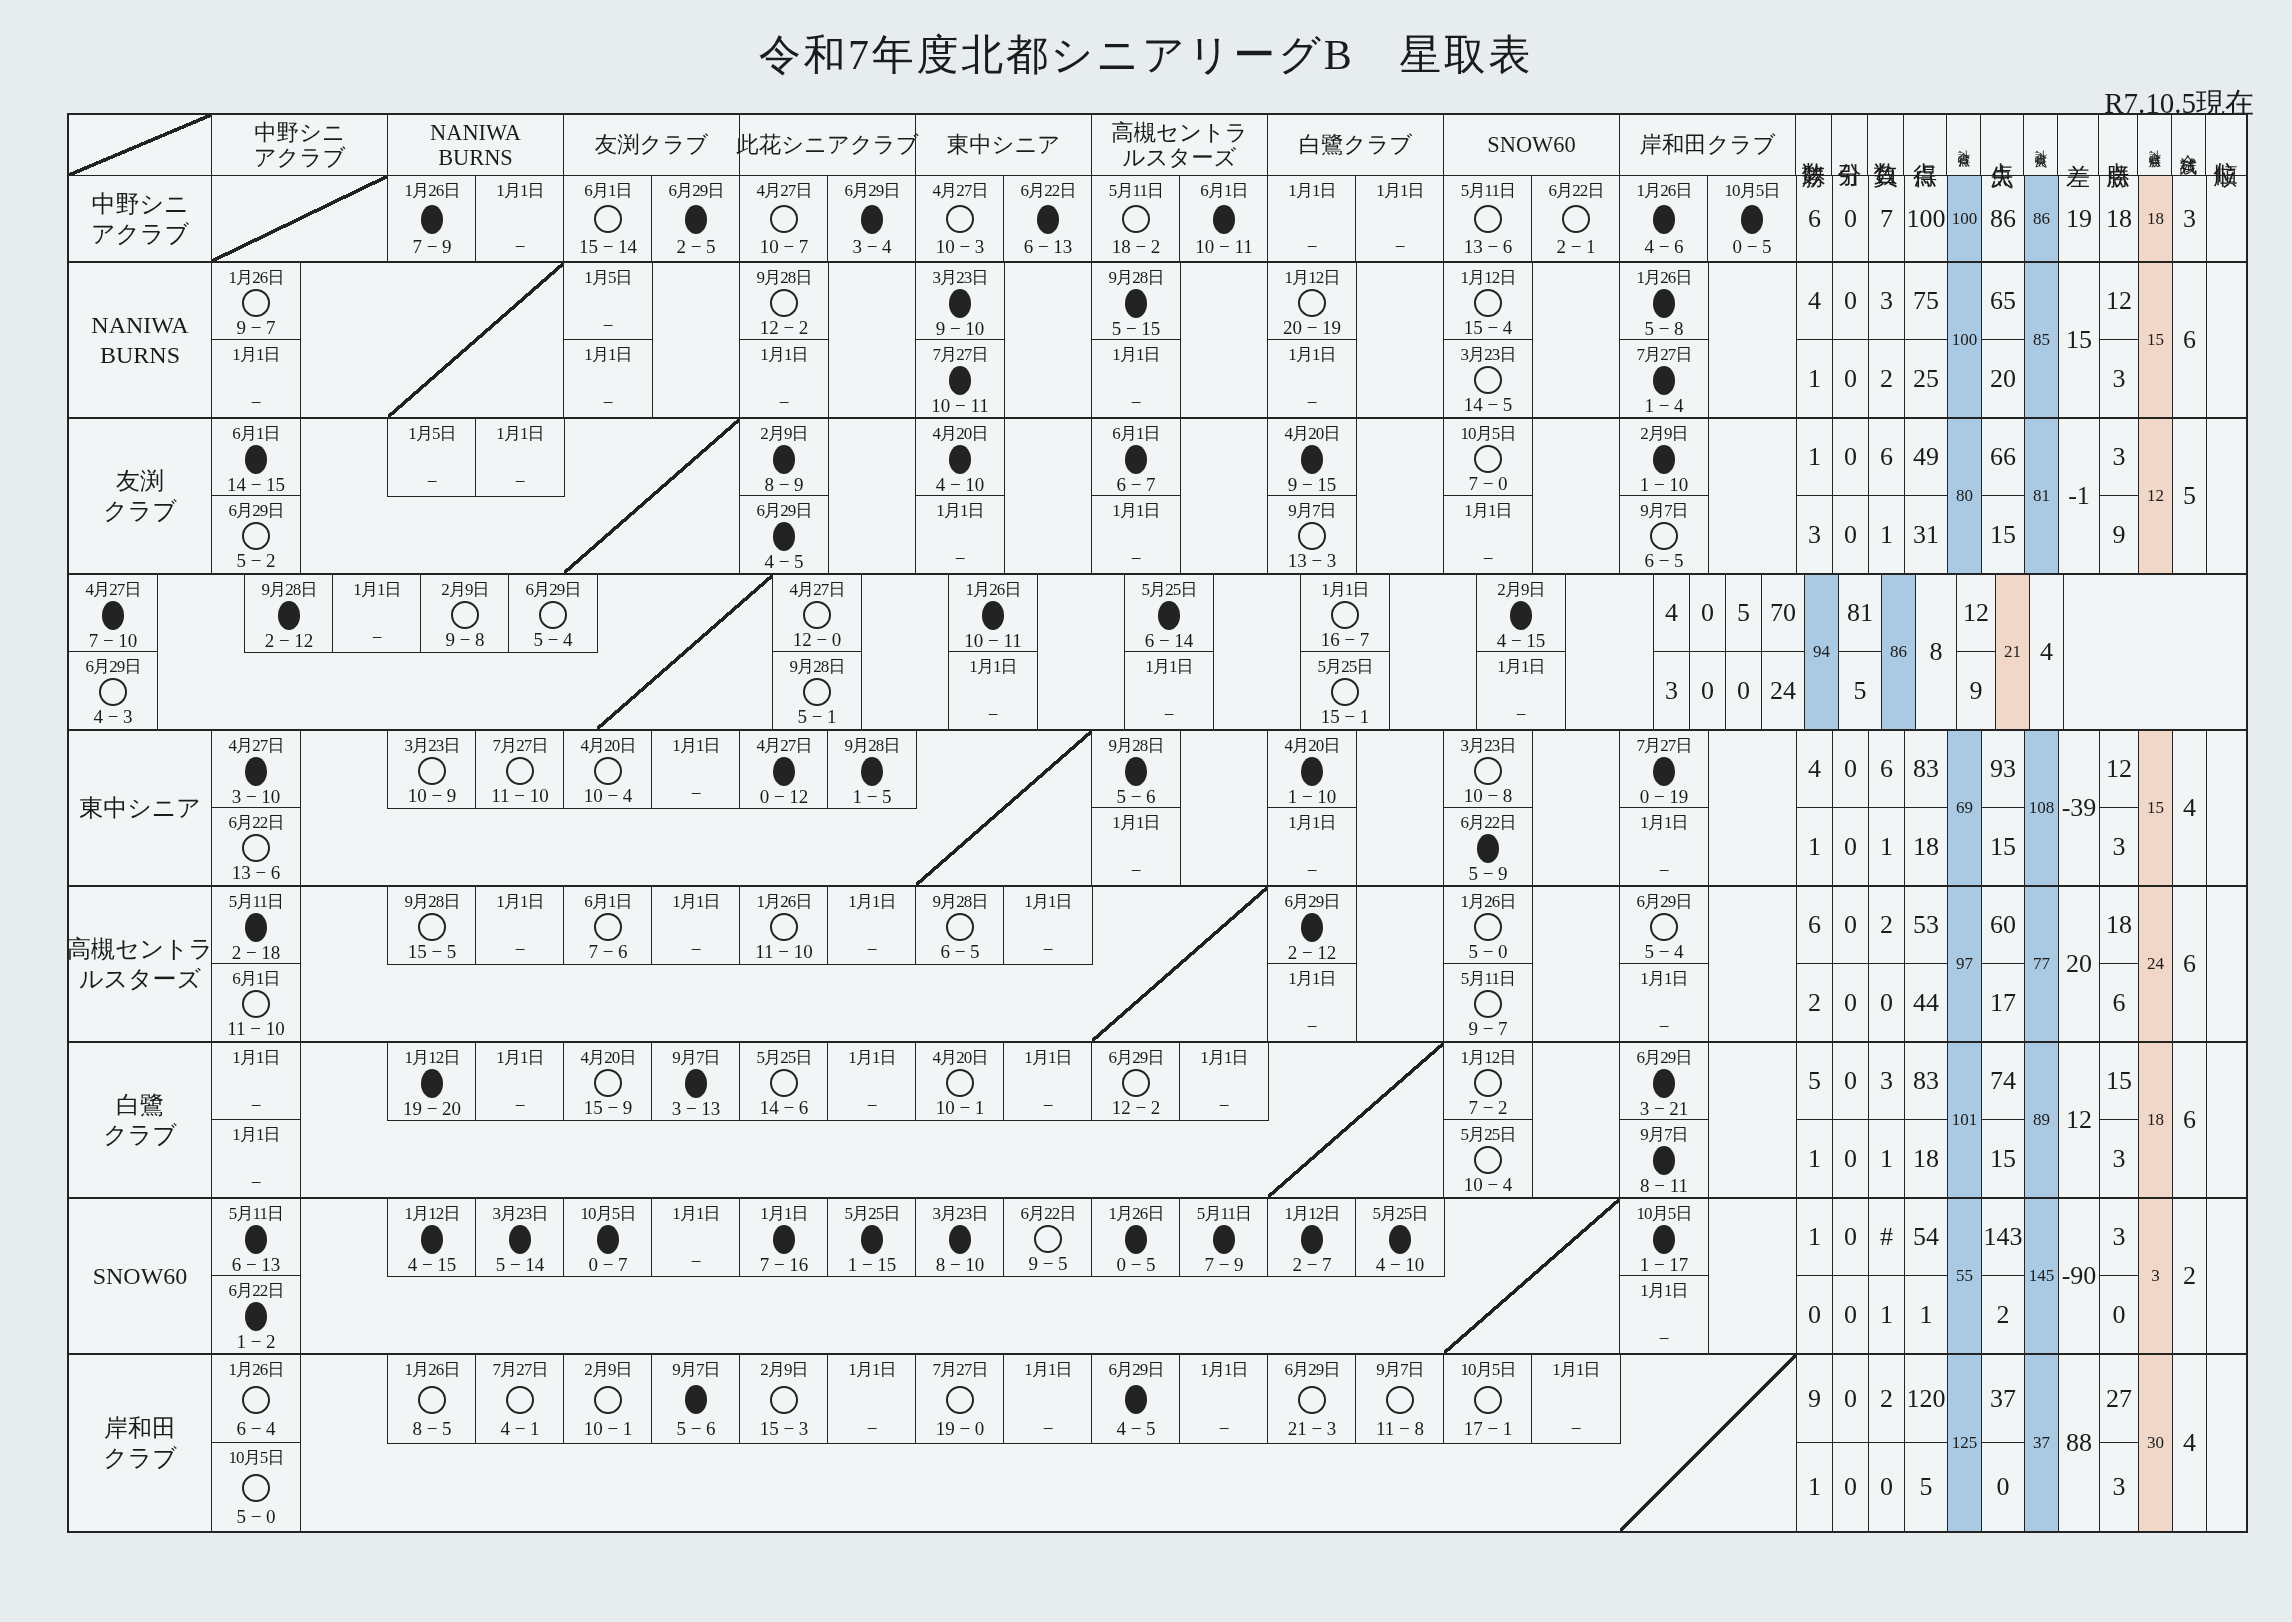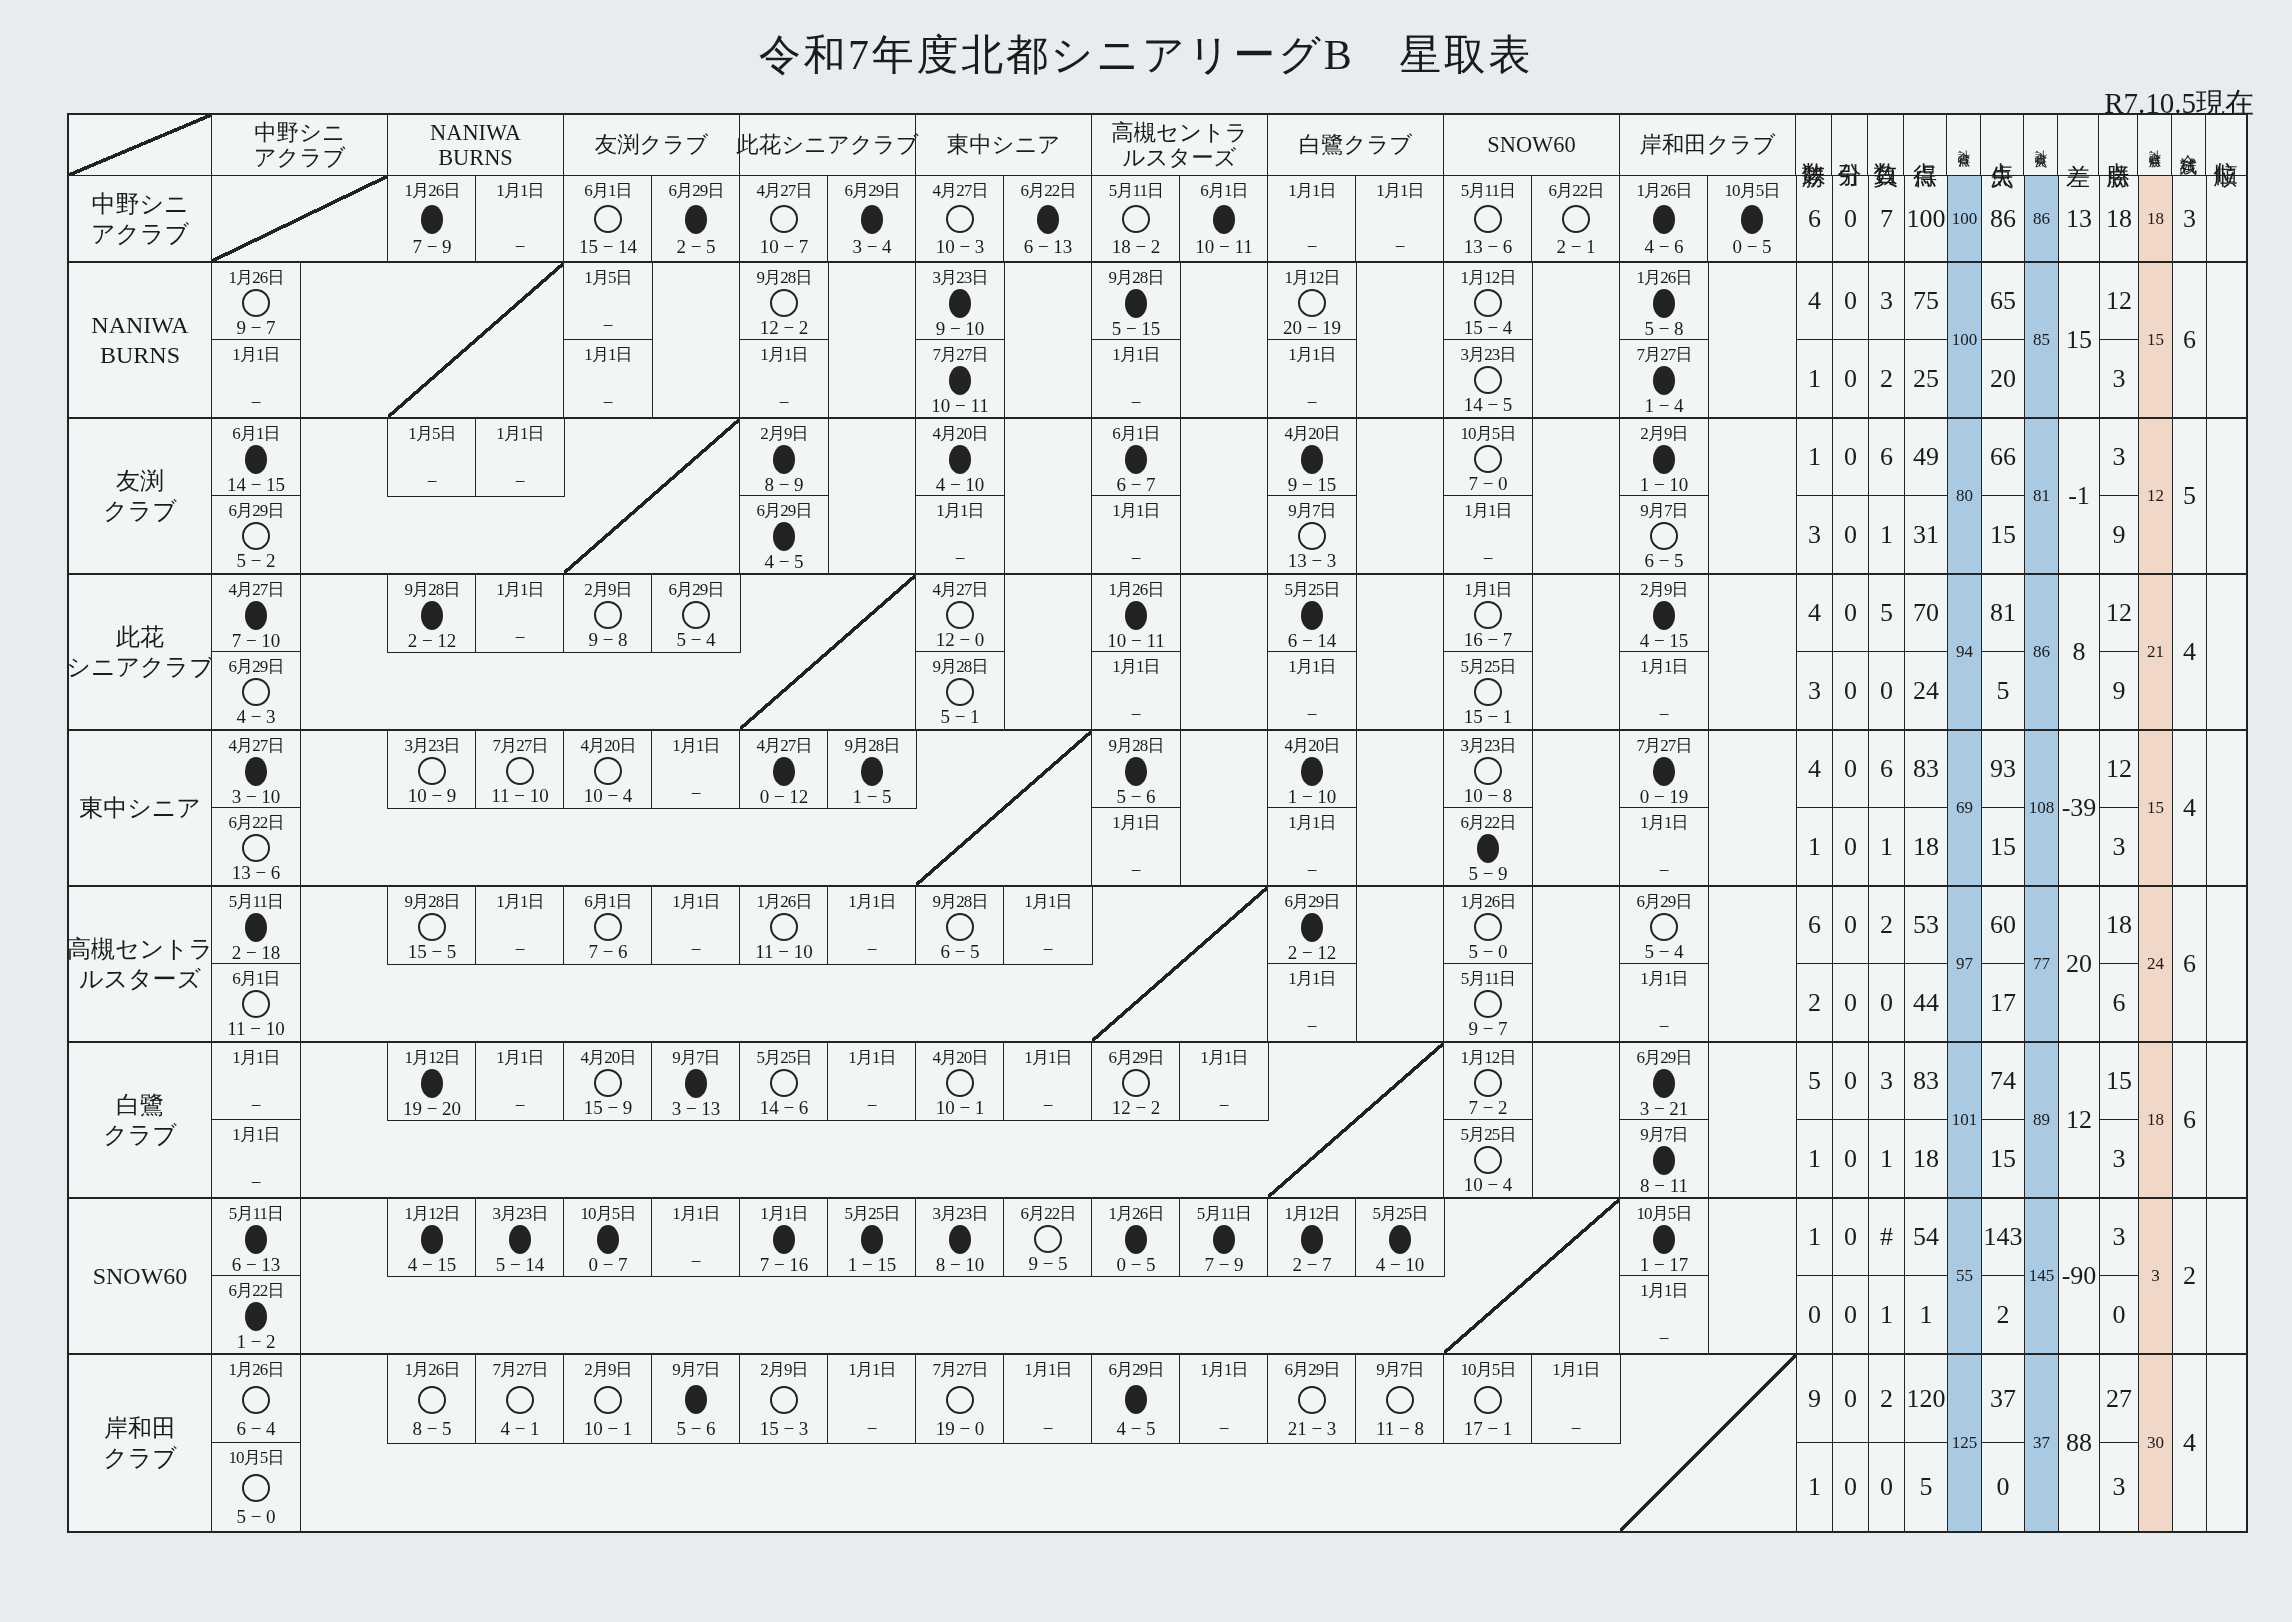--- a/index.html
+++ b/index.html
@@ -208,21 +208,21 @@
       </div>
       <div class="stats" style="grid-template-rows: repeat(1, 85px);">
         <div class="sc" style="grid-area: 1 / 1;">6</div>
         <div class="sc" style="grid-area: 1 / 2;">0</div>
         <div class="sc" style="grid-area: 1 / 3;">7</div>
         <div class="sc" style="grid-area: 1 / 4;">100</div>
         <div class="sc" style="grid-area: 1 / 6;">86</div>
         <div class="sc" style="grid-area: 1 / 9;">18</div>
         <div class="sc tot blue sm" style="grid-area: 1 / 5 / span 1;">100</div>
         <div class="sc tot blue sm" style="grid-area: 1 / 7 / span 1;">86</div>
-        <div class="sc tot" style="grid-area: 1 / 8 / span 1;">13</div>
+        <div class="sc tot" style="grid-area: 1 / 8 / span 1;">19</div>
         <div class="sc tot pink sm" style="grid-area: 1 / 10 / span 1;">18</div>
         <div class="sc tot" style="grid-area: 1 / 11 / span 1;">3</div>
         <div class="sc tot" style="grid-area: 1 / 12 / span 1;"></div>
       </div>
     </div>
     <div class="block">
       <div class="tname">
         <div class="tnl">NANIWA</div>
         <div class="tnl">BURNS</div>
       </div>
@@ -437,24 +437,20 @@
         <div class="sc" style="grid-area: 2 / 9;">9</div>
         <div class="sc tot blue sm" style="grid-area: 1 / 5 / span 2;">80</div>
         <div class="sc tot blue sm" style="grid-area: 1 / 7 / span 2;">81</div>
         <div class="sc tot" style="grid-area: 1 / 8 / span 2;">-1</div>
         <div class="sc tot pink sm" style="grid-area: 1 / 10 / span 2;">12</div>
         <div class="sc tot" style="grid-area: 1 / 11 / span 2;">5</div>
         <div class="sc tot" style="grid-area: 1 / 12 / span 2;"></div>
       </div>
     </div>
     <div class="block">
-      <div class="tname">
-        <div class="tnl">此花</div>
-        <div class="tnl">シニアクラブ</div>
-      </div>
       <div class="mgrid" style="grid-template-rows: repeat(2, 77px);">
         <div class="diagcell" style="grid-area: 1 / 7 / span 2 / span 2;">
           <div class="diag"></div>
         </div>
         <div class="mcell" style="grid-area: 1 / 1;">
           <div class="mdate">4月27日</div>
           <div class="msym loss"></div>
           <div class="mscore">7 − 10</div>
         </div>
         <div class="mcell" style="grid-area: 1 / 3;">

